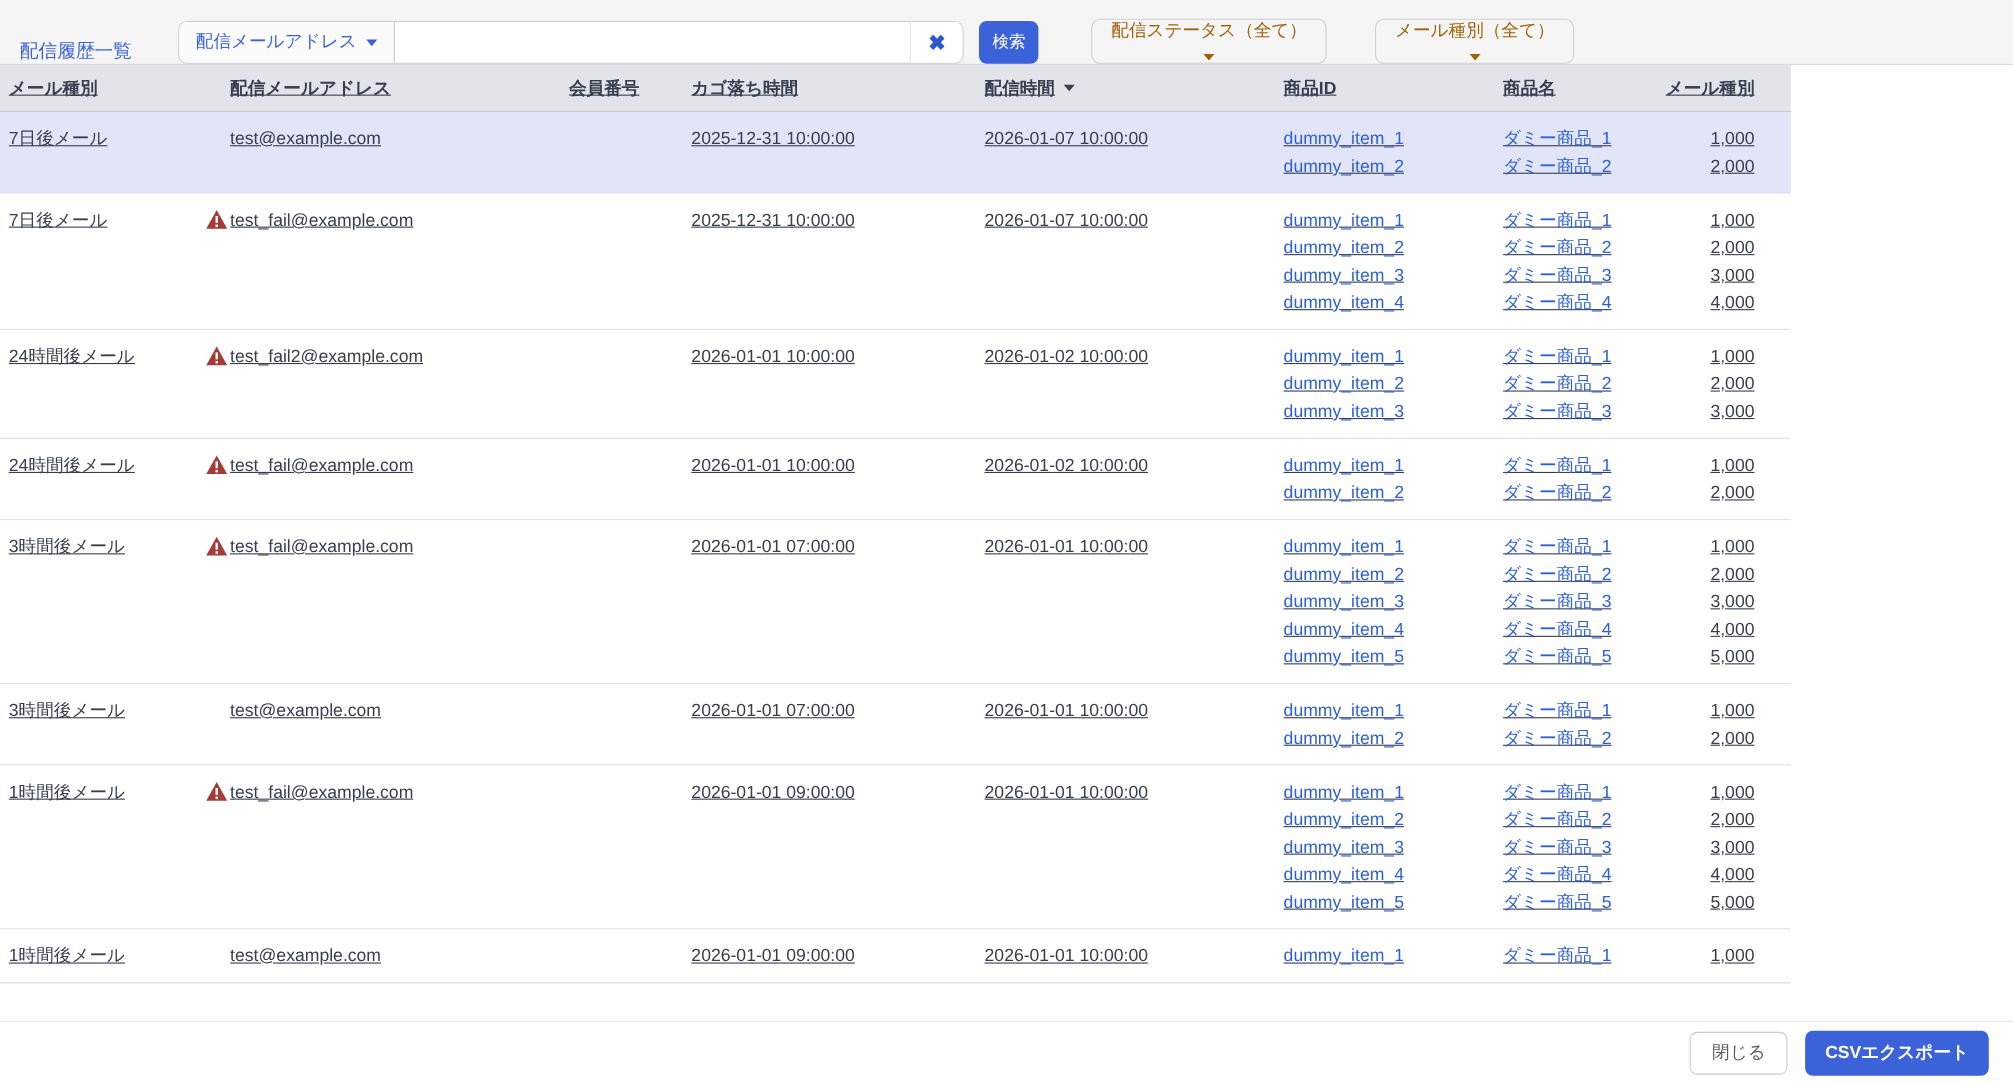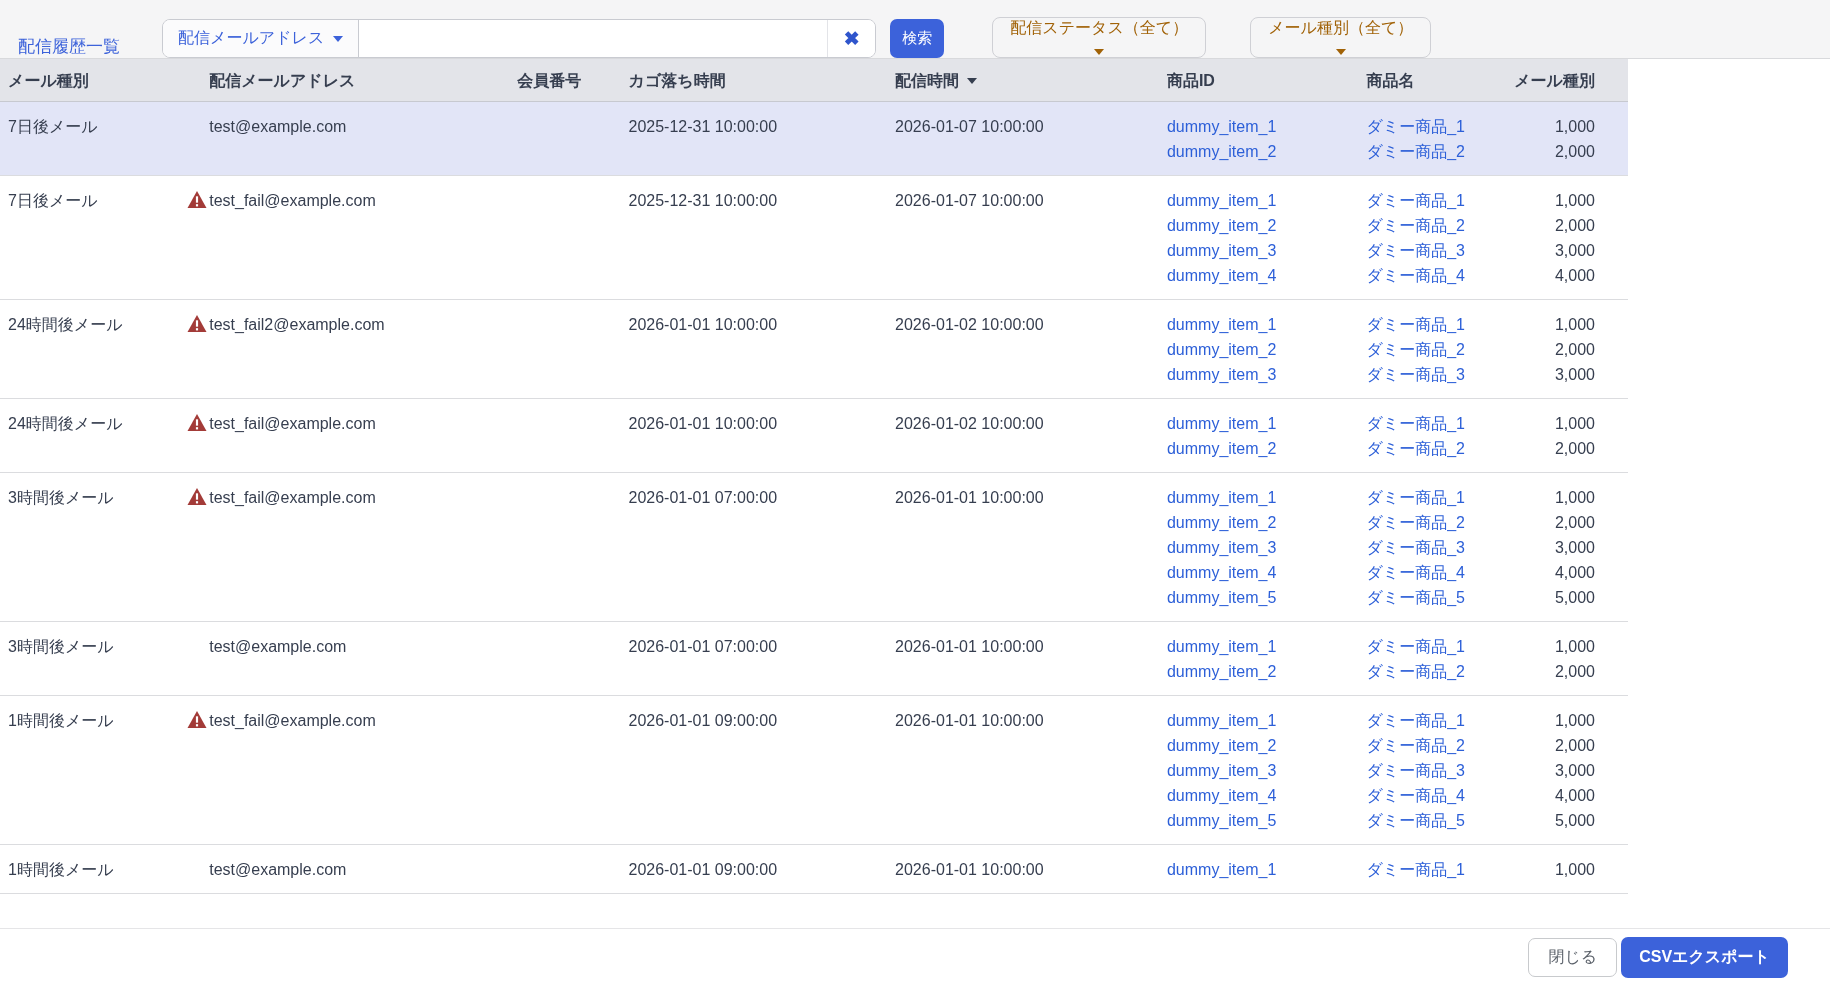--- a/index.html
+++ b/index.html
@@ -44,21 +44,21 @@
   }
   .filter-btn {
     display:flex; align-items:center; gap:10px; height:41px; padding:0 17px;
     border:1px solid #cfd0d5; border-radius:8px; background:transparent;
     color:#a16207; font-size:16px; font-family:inherit; cursor:pointer; white-space:nowrap;flex-direction:column;
   }
   .filter-status { margin-left:48px; }
   .filter-mailtype { margin-left:44px; }
 
   
-  .table { width:1628px; }
+  .table { width:1628px;text-decoration:underline; }
   .tr { display:flex; border-bottom:1px solid #dbdcdf; background:#fff; }
   .tr.highlighted { background:#e2e5f7; }
   .thead {
     background:#e3e4e9; border-bottom:1px solid #c7c9d0;
     font-weight:bold; color:#363e4f;
   }
   .td, .th {
     padding:12px 0 11px 8px; line-height:25px; vertical-align:top; text-align:left;
   }
   .thead .th { padding-top:9px; padding-bottom:8px; }
@@ -79,21 +79,21 @@
     border-top:6px solid #363e4f; display:inline-block; margin-left:8px; position:relative; top:-2px;
   }
   .item-line { line-height:25px; white-space:nowrap; }
   .item-link { color:#2c5fd8; text-decoration:none; cursor:pointer; }
 
   
   .footer {
     position:absolute; left:0; right:0; bottom:0; height:57px;
     border-top:1px solid #e5e5e7; background:#fff;
     display:flex; align-items:center; justify-content:flex-end;
-    padding-right:42px; gap:4px;
+    padding-right:22px; gap:16px;
   }
   .close-btn {
     height:39px; padding:0 19px; background:#fff; color:#5a6069;
     border:1px solid #c8cacd; border-radius:7px; font-size:16px; font-family:inherit; cursor:pointer;
   }
   .export-btn {
     height:41px; padding:0 18px; background:#3c62da; color:#fff;
     border:none; border-radius:7px; font-size:16px; font-weight:600; font-family:inherit; cursor:pointer;
   }
 </style>

